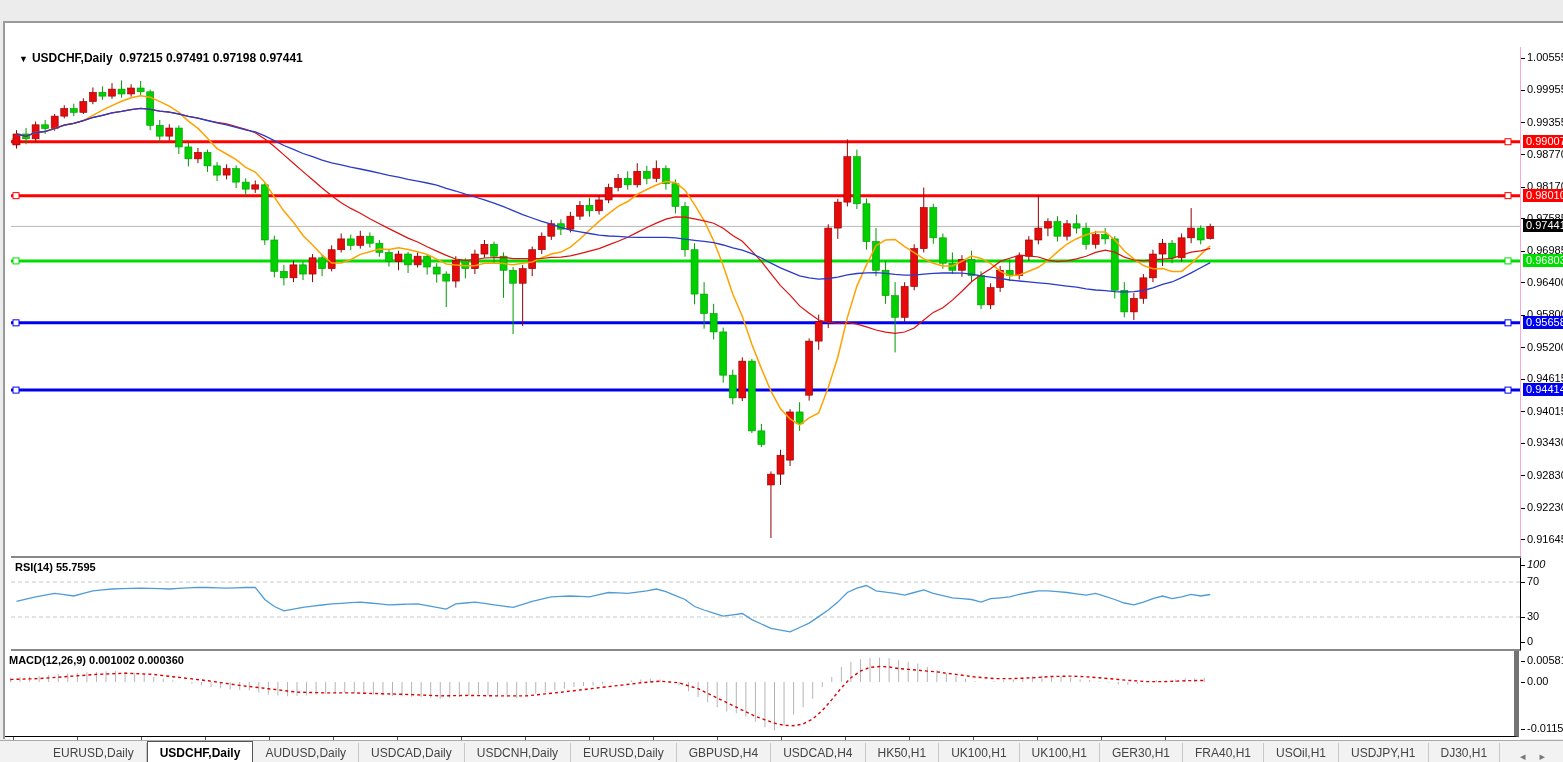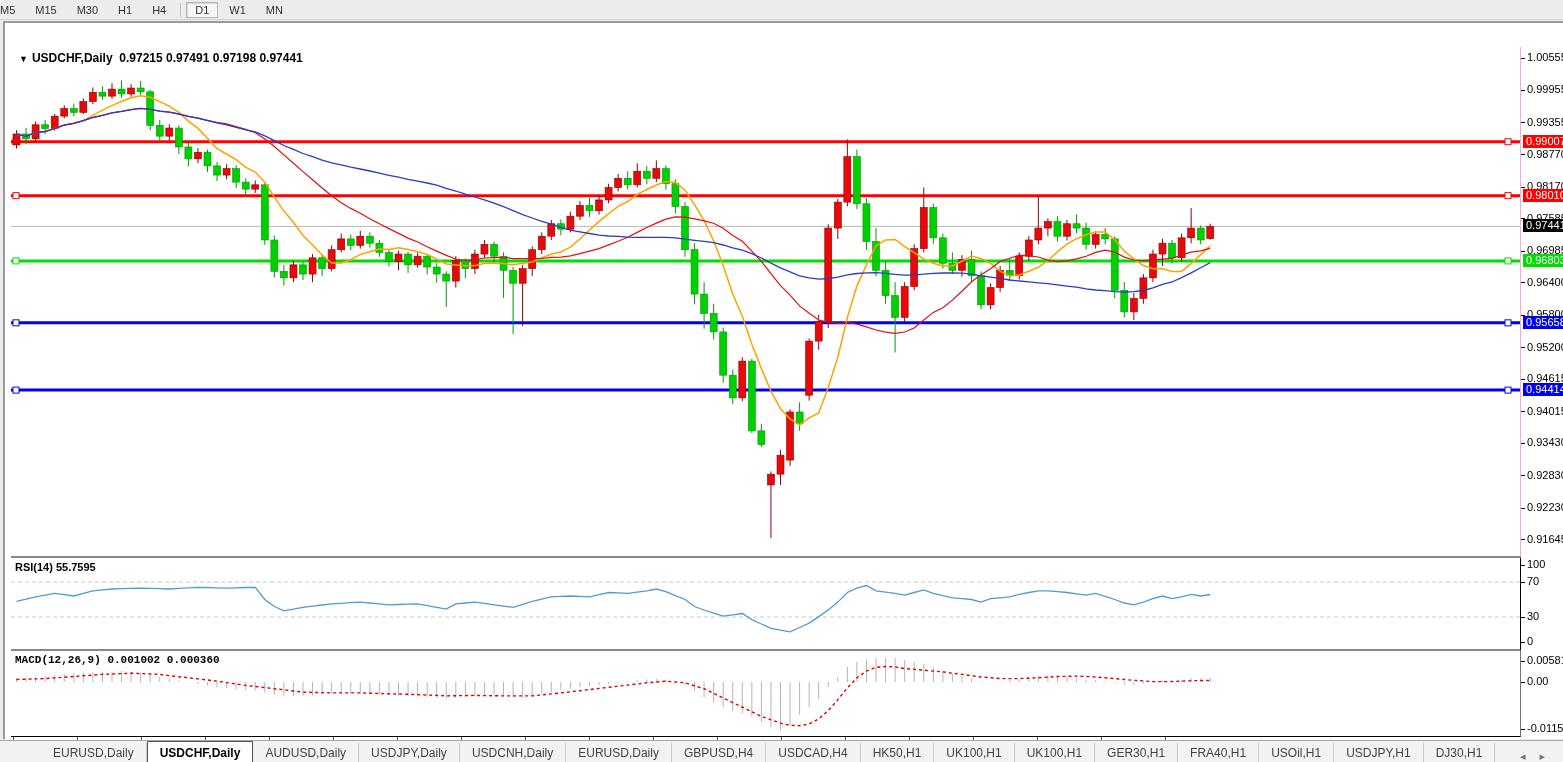--- a/index.html
+++ b/index.html
@@ -8,21 +8,21 @@
   #tf-toolbar{position:absolute;left:0;top:0;width:1563px;height:19px;background:#ececec;border-bottom:1px solid #d5d5d5;display:flex;align-items:center;}
   .tf-btn{font-size:11px;color:#333;padding:1px 8px;margin:0 1px;border:1px solid transparent;cursor:default;}
   .tf-btn.first{margin-left:-9px;}
   .tf-btn.active{background:#f7f7f7;border:1px solid #b5b5b5;box-shadow:inset 1px 1px 1px rgba(0,0,0,.15);}
   .tf-sep{width:1px;height:14px;background:#c0c0c0;margin:0 4px;}
   
   #chart-window{position:absolute;left:3px;top:21px;width:1560px;height:718px;background:#fff;border-left:2px solid #9a9a9a;border-top:2px solid #9a9a9a;box-sizing:border-box;}
   .pane{position:absolute;background:#fff;}
   #main-pane{left:6px;top:24px;width:1509px;height:509px;border-right:6px solid #f9a8d4;border-bottom:2px solid #888;box-sizing:content-box;}
   #rsi-pane{left:6px;top:535px;width:1509px;height:91px;border-right:1px solid #000;border-bottom:2px solid #888;}
-  #macd-pane{left:6px;top:628px;width:1509px;height:85px;border-right:1px solid #737373;border-bottom:1px solid #000;font-family:Liberation Mono, monospace;}
+  #macd-pane{left:0;top:628px;width:1509px;height:85px;border-right:5px solid #737373;border-bottom:1px solid #000;}
   #date-axis{left:6px;top:714px;width:1509px;height:25px;background:#fff;}
   svg{position:absolute;left:0;top:0;}
   #chart-title{position:absolute;left:8px;top:4px;font-size:12px;font-weight:bold;color:#000;white-space:nowrap;}
   #chart-title .arrow{font-size:9px;margin-right:4px;}
   .ind-label{position:absolute;left:4px;top:3px;font-size:11px;font-weight:bold;color:#000;white-space:nowrap;}
   
   #price-axis{position:absolute;left:1516px;top:24px;width:47px;height:690px;background:#fff;font-size:11px;color:#000;}
   .tick{position:absolute;white-space:nowrap;}
   .tick .dash{display:inline-block;width:4px;height:1px;background:#000;vertical-align:middle;margin-right:2px;}
   .badge{position:absolute;color:#fff;font-size:11px;padding:0 3px 1px 3px;white-space:nowrap;}
@@ -33,31 +33,20 @@
   .tab{font-size:12px;color:#444;padding:3px 12px 3px 12px;border-right:1px solid #c8c8c8;white-space:nowrap;cursor:default;}
   .tab.active{background:#fff;color:#000;font-weight:bold;border:1px solid #555;border-bottom:none;padding-top:4px;margin-bottom:0;}
   #tab-scroll{margin-left:auto;display:flex;gap:14px;padding-right:18px;color:#777;font-size:11px;}
   #tab-scroll span{cursor:default;}
 </style>
 </head>
 <body>
 
 <div id="app">
 
-  <div id="tf-toolbar">
-      <div class="tf-btn first">M5</div>
-      <div class="tf-btn">M15</div>
-      <div class="tf-btn">M30</div>
-      <div class="tf-btn">H1</div>
-      <div class="tf-btn">H4</div>
-      <div class="tf-sep"></div>
-      <div class="tf-btn active">D1</div>
-      <div class="tf-btn">W1</div>
-      <div class="tf-btn">MN</div>
-    </div>
 
   <div id="chart-window">
 
     <div id="main-pane" class="pane">
       <svg id="main-svg" width="1509" height="509">
           <line x1="0" y1="179.4051199999997" x2="1509" y2="179.4051199999997" stroke="#b8b8b8" stroke-width="1"></line>
           <line x1="0" y1="94.71583999999967" x2="1509" y2="94.71583999999967" stroke="#fe0000" stroke-width="3"></line>
           <rect x="2" y="91.71583999999967" width="6" height="6" fill="#fff" stroke="#fe0000" stroke-width="1"></rect>
           <rect x="1494" y="91.71583999999967" width="6" height="6" fill="#fff" stroke="#fe0000" stroke-width="1"></rect>
           <line x1="0" y1="148.63359999999986" x2="1509" y2="148.63359999999986" stroke="#fe0000" stroke-width="3"></line>
@@ -532,37 +521,37 @@
         <div class="tick" style="top: 389.32px; left: 0px;"><span class="dash"></span>0.93430</div>
         <div class="tick" style="top: 421.768px; left: 0px;"><span class="dash"></span>0.92830</div>
         <div class="tick" style="top: 454.216px; left: 0px;"><span class="dash"></span>0.92230</div>
         <div class="tick" style="top: 485.853px; left: 0px;"><span class="dash"></span>0.91645</div>
         <div class="badge" style="top: 87.7158px; left: 2px; background: rgb(254, 0, 0);">0.99007</div>
         <div class="badge" style="top: 141.634px; left: 2px; background: rgb(254, 0, 0);">0.98010</div>
         <div class="badge" style="top: 206.908px; left: 2px; background: rgb(0, 221, 0);">0.96803</div>
         <div class="badge" style="top: 268.83px; left: 2px; background: rgb(0, 0, 240);">0.95658</div>
         <div class="badge" style="top: 336.105px; left: 2px; background: rgb(0, 0, 240);">0.94414</div>
         <div class="badge" style="top: 172.405px; left: 2px; background: rgb(0, 0, 0);">0.97441</div>
-        <div class="tick" style="top: 511px; left: 0px;"><span class="dash"></span>100</div>
+        <div class="tick" style="top: 511px; left: 0px; font-style: italic;"><span class="dash"></span>100</div>
         <div class="tick" style="top: 528px; left: 0px;"><span class="dash"></span>70</div>
         <div class="tick" style="top: 563px; left: 0px;"><span class="dash"></span>30</div>
         <div class="tick" style="top: 588px; left: 0px;"><span class="dash"></span>0</div>
         <div class="tick" style="top: 607px; left: 0px;"><span class="dash"></span>0.005818</div>
         <div class="tick" style="top: 628px; left: 0px;"><span class="dash"></span>0.00</div>
         <div class="tick" style="top: 675px; left: 0px;"><span class="dash"></span>-0.011514</div>
       </div>
 
   </div>
 
   <div id="tab-bar">
     <div id="tabs-holder" style="display:flex;align-items:flex-end;margin-left:41px;">
         <div class="tab">EURUSD,Daily</div>
         <div class="tab active">USDCHF,Daily</div>
         <div class="tab">AUDUSD,Daily</div>
-        <div class="tab">USDJPY,Daily</div>
+        <div class="tab">USDCAD,Daily</div>
         <div class="tab">USDCNH,Daily</div>
         <div class="tab">EURUSD,Daily</div>
         <div class="tab">GBPUSD,H4</div>
         <div class="tab">USDCAD,H4</div>
         <div class="tab">HK50,H1</div>
         <div class="tab">UK100,H1</div>
         <div class="tab">UK100,H1</div>
         <div class="tab">GER30,H1</div>
         <div class="tab">FRA40,H1</div>
         <div class="tab">USOil,H1</div>

